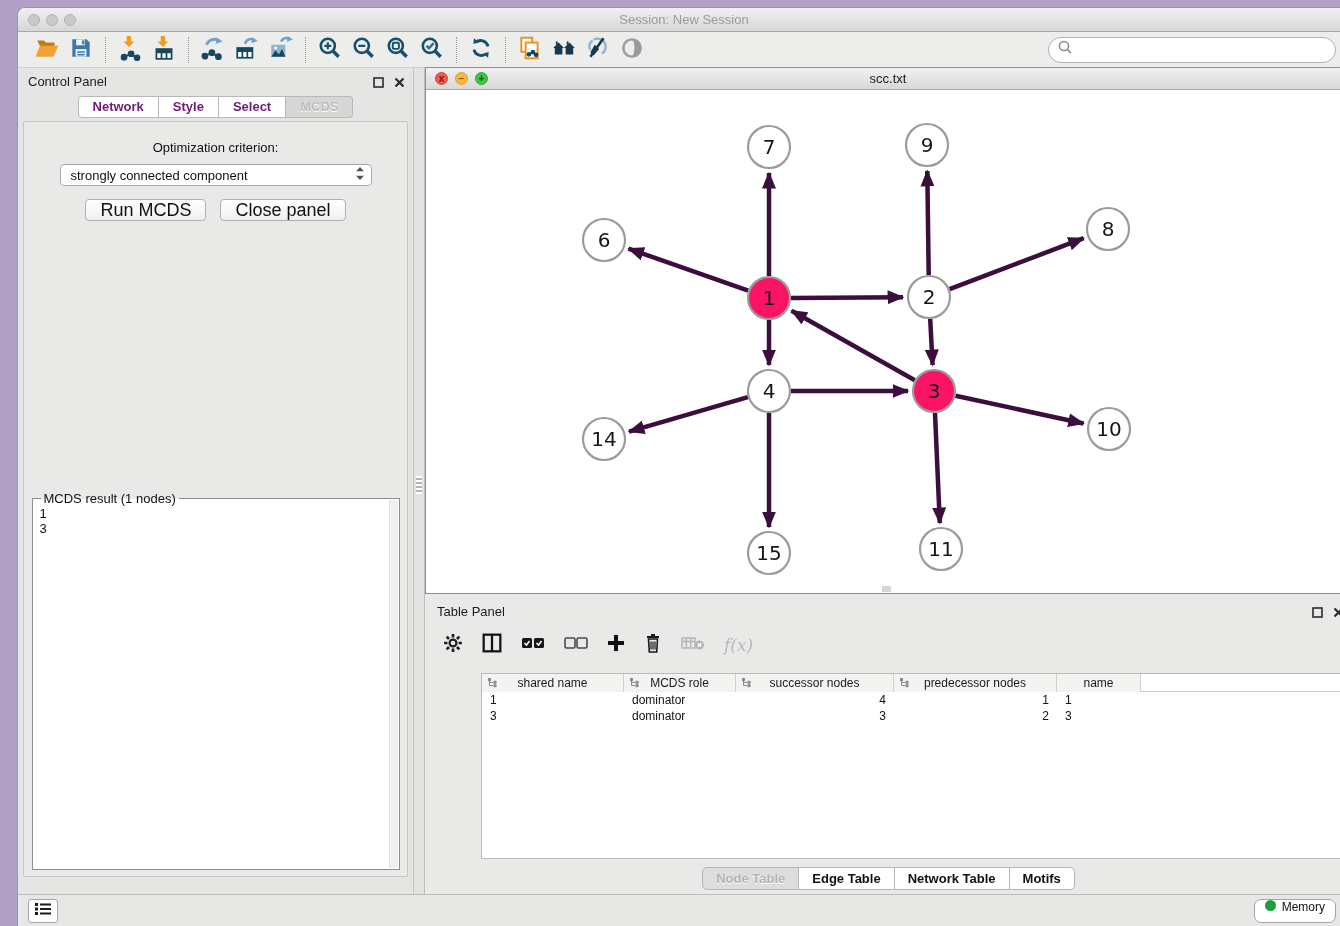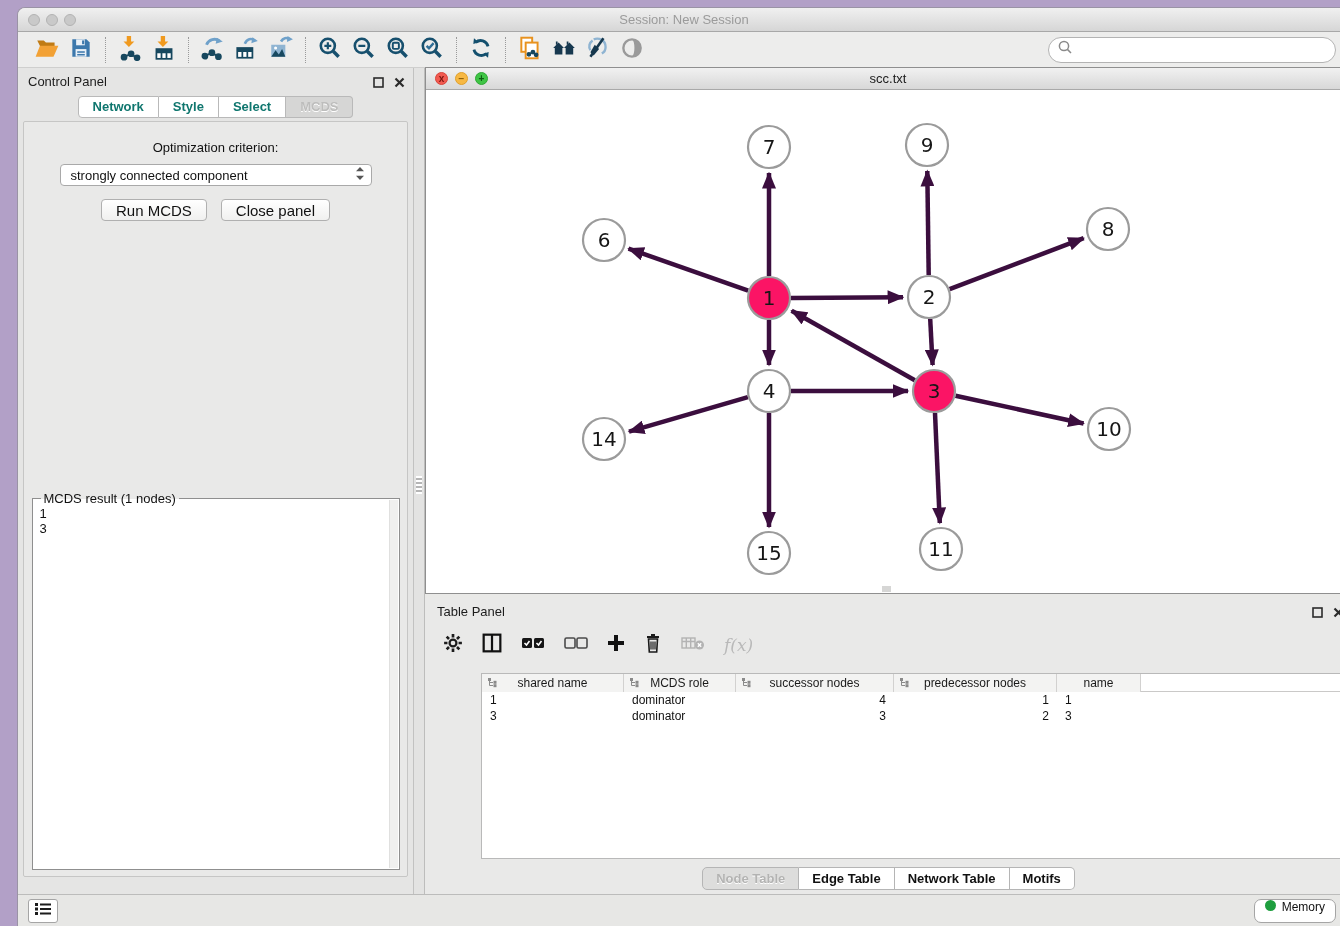--- a/index.html
+++ b/index.html
@@ -21,33 +21,33 @@
   .tsep{width:1px;height:26px;border-left:1px dotted #9a9a9a;margin:0 7px;flex:0 0 auto;}
   #search-box{margin-left:auto;width:288px;height:26px;border:1px solid #b3b3b3;border-radius:13px;
     background:#fff;display:flex;align-items:center;padding:0 8px;}
   #search-box input{border:none;outline:none;flex:1;font-size:13px;background:transparent;height:20px;}
   
   #control-panel{position:absolute;left:0;top:60px;width:395px;height:826px;background:#e5e5e4;}
   .panel-head{position:relative;height:26px;}
   .panel-title{position:absolute;left:10px;top:6px;font-size:13px;color:#1c1c1c;}
   .panel-icons{position:absolute;right:8px;top:6px;display:flex;gap:10px;align-items:center;}
   #cp-tabs{display:flex;justify-content:center;margin-top:2px;}
-  .cp-tab{height:22px;line-height:20px;padding:0 14px;font-size:13px;font-weight:600;color:#0f766e;
+  .cp-tab{height:22px;line-height:20px;padding:0 14px;font-size:13px;font-weight:600;color:#701a75;
     background:#fff;border:1px solid #b9b9b9;border-left:none;}
   .cp-tab:first-child{border-left:1px solid #b9b9b9;border-radius:4px 0 0 4px;}
   .cp-tab:last-child{border-radius:0 4px 4px 0;}
   .cp-tab.active{background:#d6d6d5;color:#bdbdbc;text-shadow:0 1px 0 #fff;}
   #cp-inner{position:absolute;left:5px;top:53px;width:385px;height:756px;background:#e9e9e8;
     border:1px solid #c6c6c5;border-radius:2px;display:flex;flex-direction:column;align-items:center;}
   #opt-label{margin-top:18px;font-size:13px;color:#111;}
   #criterion-select{margin-top:9px;width:312px;height:22px;background:#fff;border:1px solid #a9a9a9;
     border-radius:4px;display:flex;align-items:center;padding:0 6px 0 10px;font-size:13px;color:#111;}
   #criterion-select .spin{margin-left:auto;}
   #cp-buttons{margin-top:13px;display:flex;gap:14px;}
-  .btn{height:22px;padding:0 14px;font-size:15px;color:#111;background:linear-gradient(#ffffff,#f0f0ef);
+  .btn{height:22px;padding:0 14px;font-size:18px;color:#111;background:linear-gradient(#ffffff,#f0f0ef);
     border:1px solid #b0b0b0;border-radius:4px;display:flex;align-items:center;}
   #mcds-result{margin-top:auto;margin-bottom:6px;width:368px;height:372px;position:relative;
     border:1px solid #8f8f8f;background:#fff;}
   #mcds-result-legend{position:absolute;left:8px;top:-8px;font-size:13px;color:#111;padding:0 3px;
     background:linear-gradient(#e9e9e8 50%,#ffffff 50%);}
   #mcds-result-text{position:absolute;left:1px;top:3px;right:12px;bottom:1px;font-size:13px;color:#111;
     padding:4px 6px;white-space:pre;overflow:hidden;}
   #mcds-scroll{position:absolute;right:1px;top:1px;bottom:1px;width:9px;background:#f0f0ef;border-left:1px solid #e0e0df;}
   
   #splitter-v{position:absolute;left:395px;top:60px;width:12px;height:826px;background:#e3e3e2;

